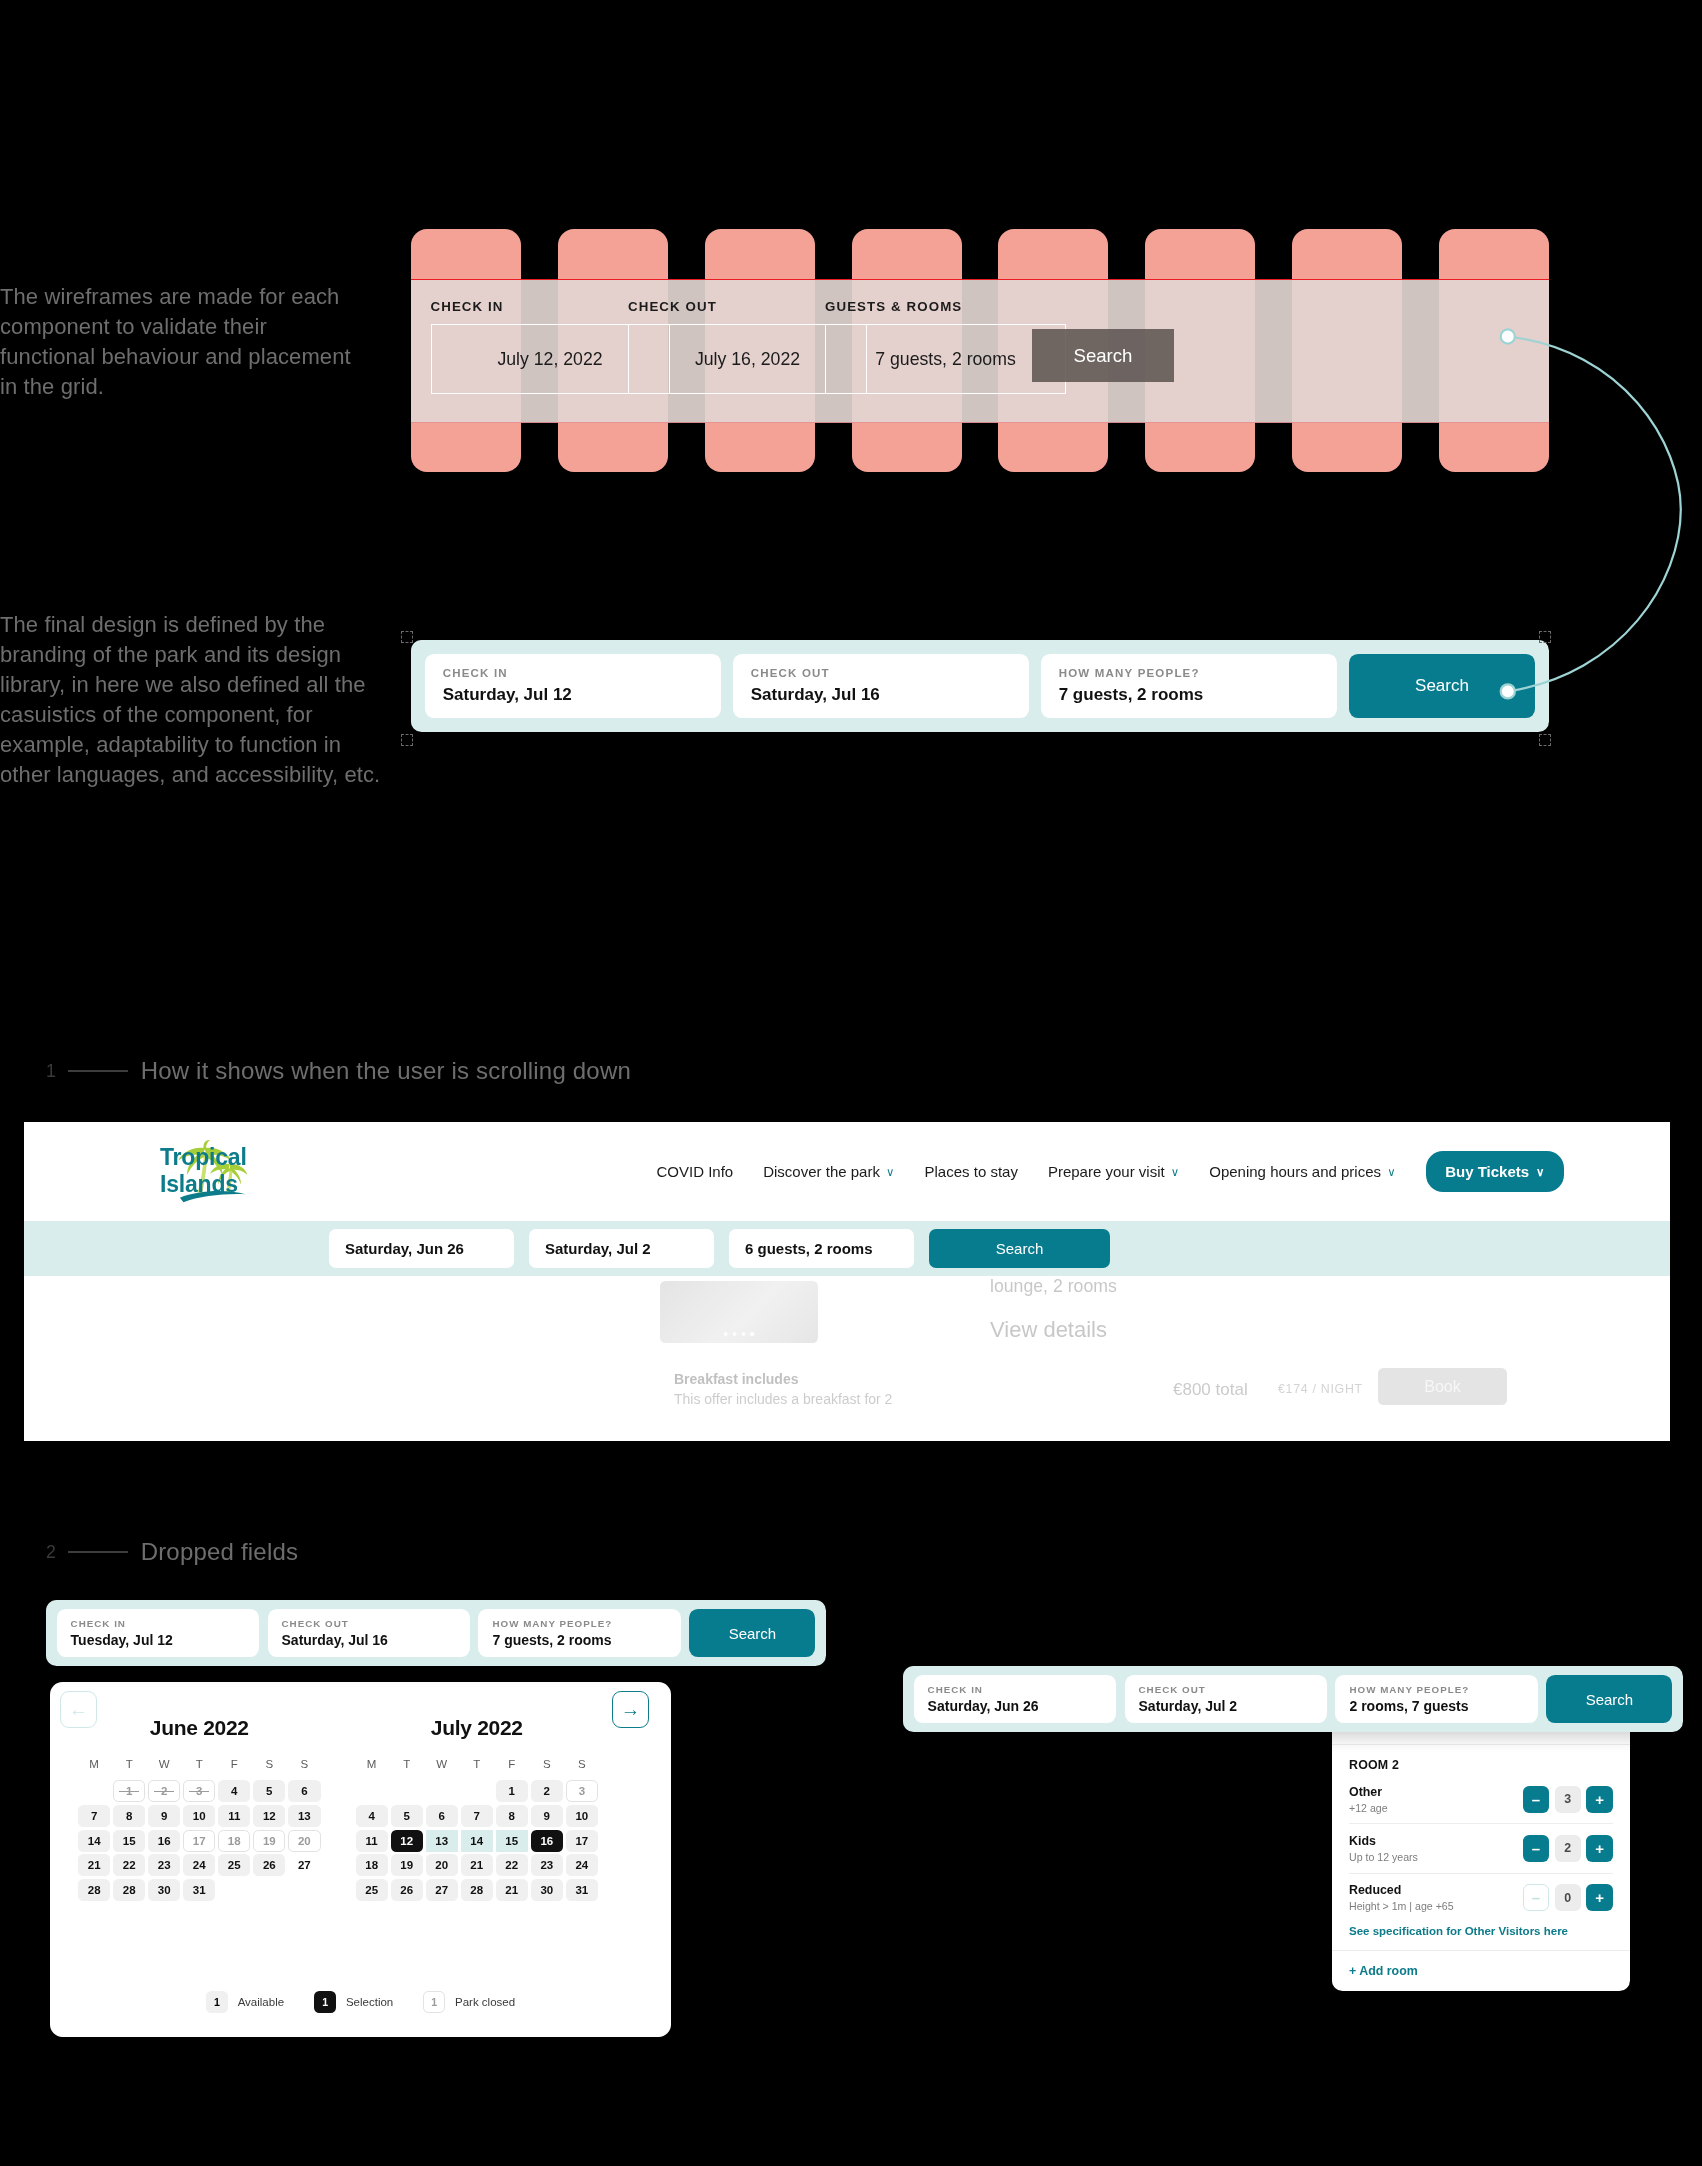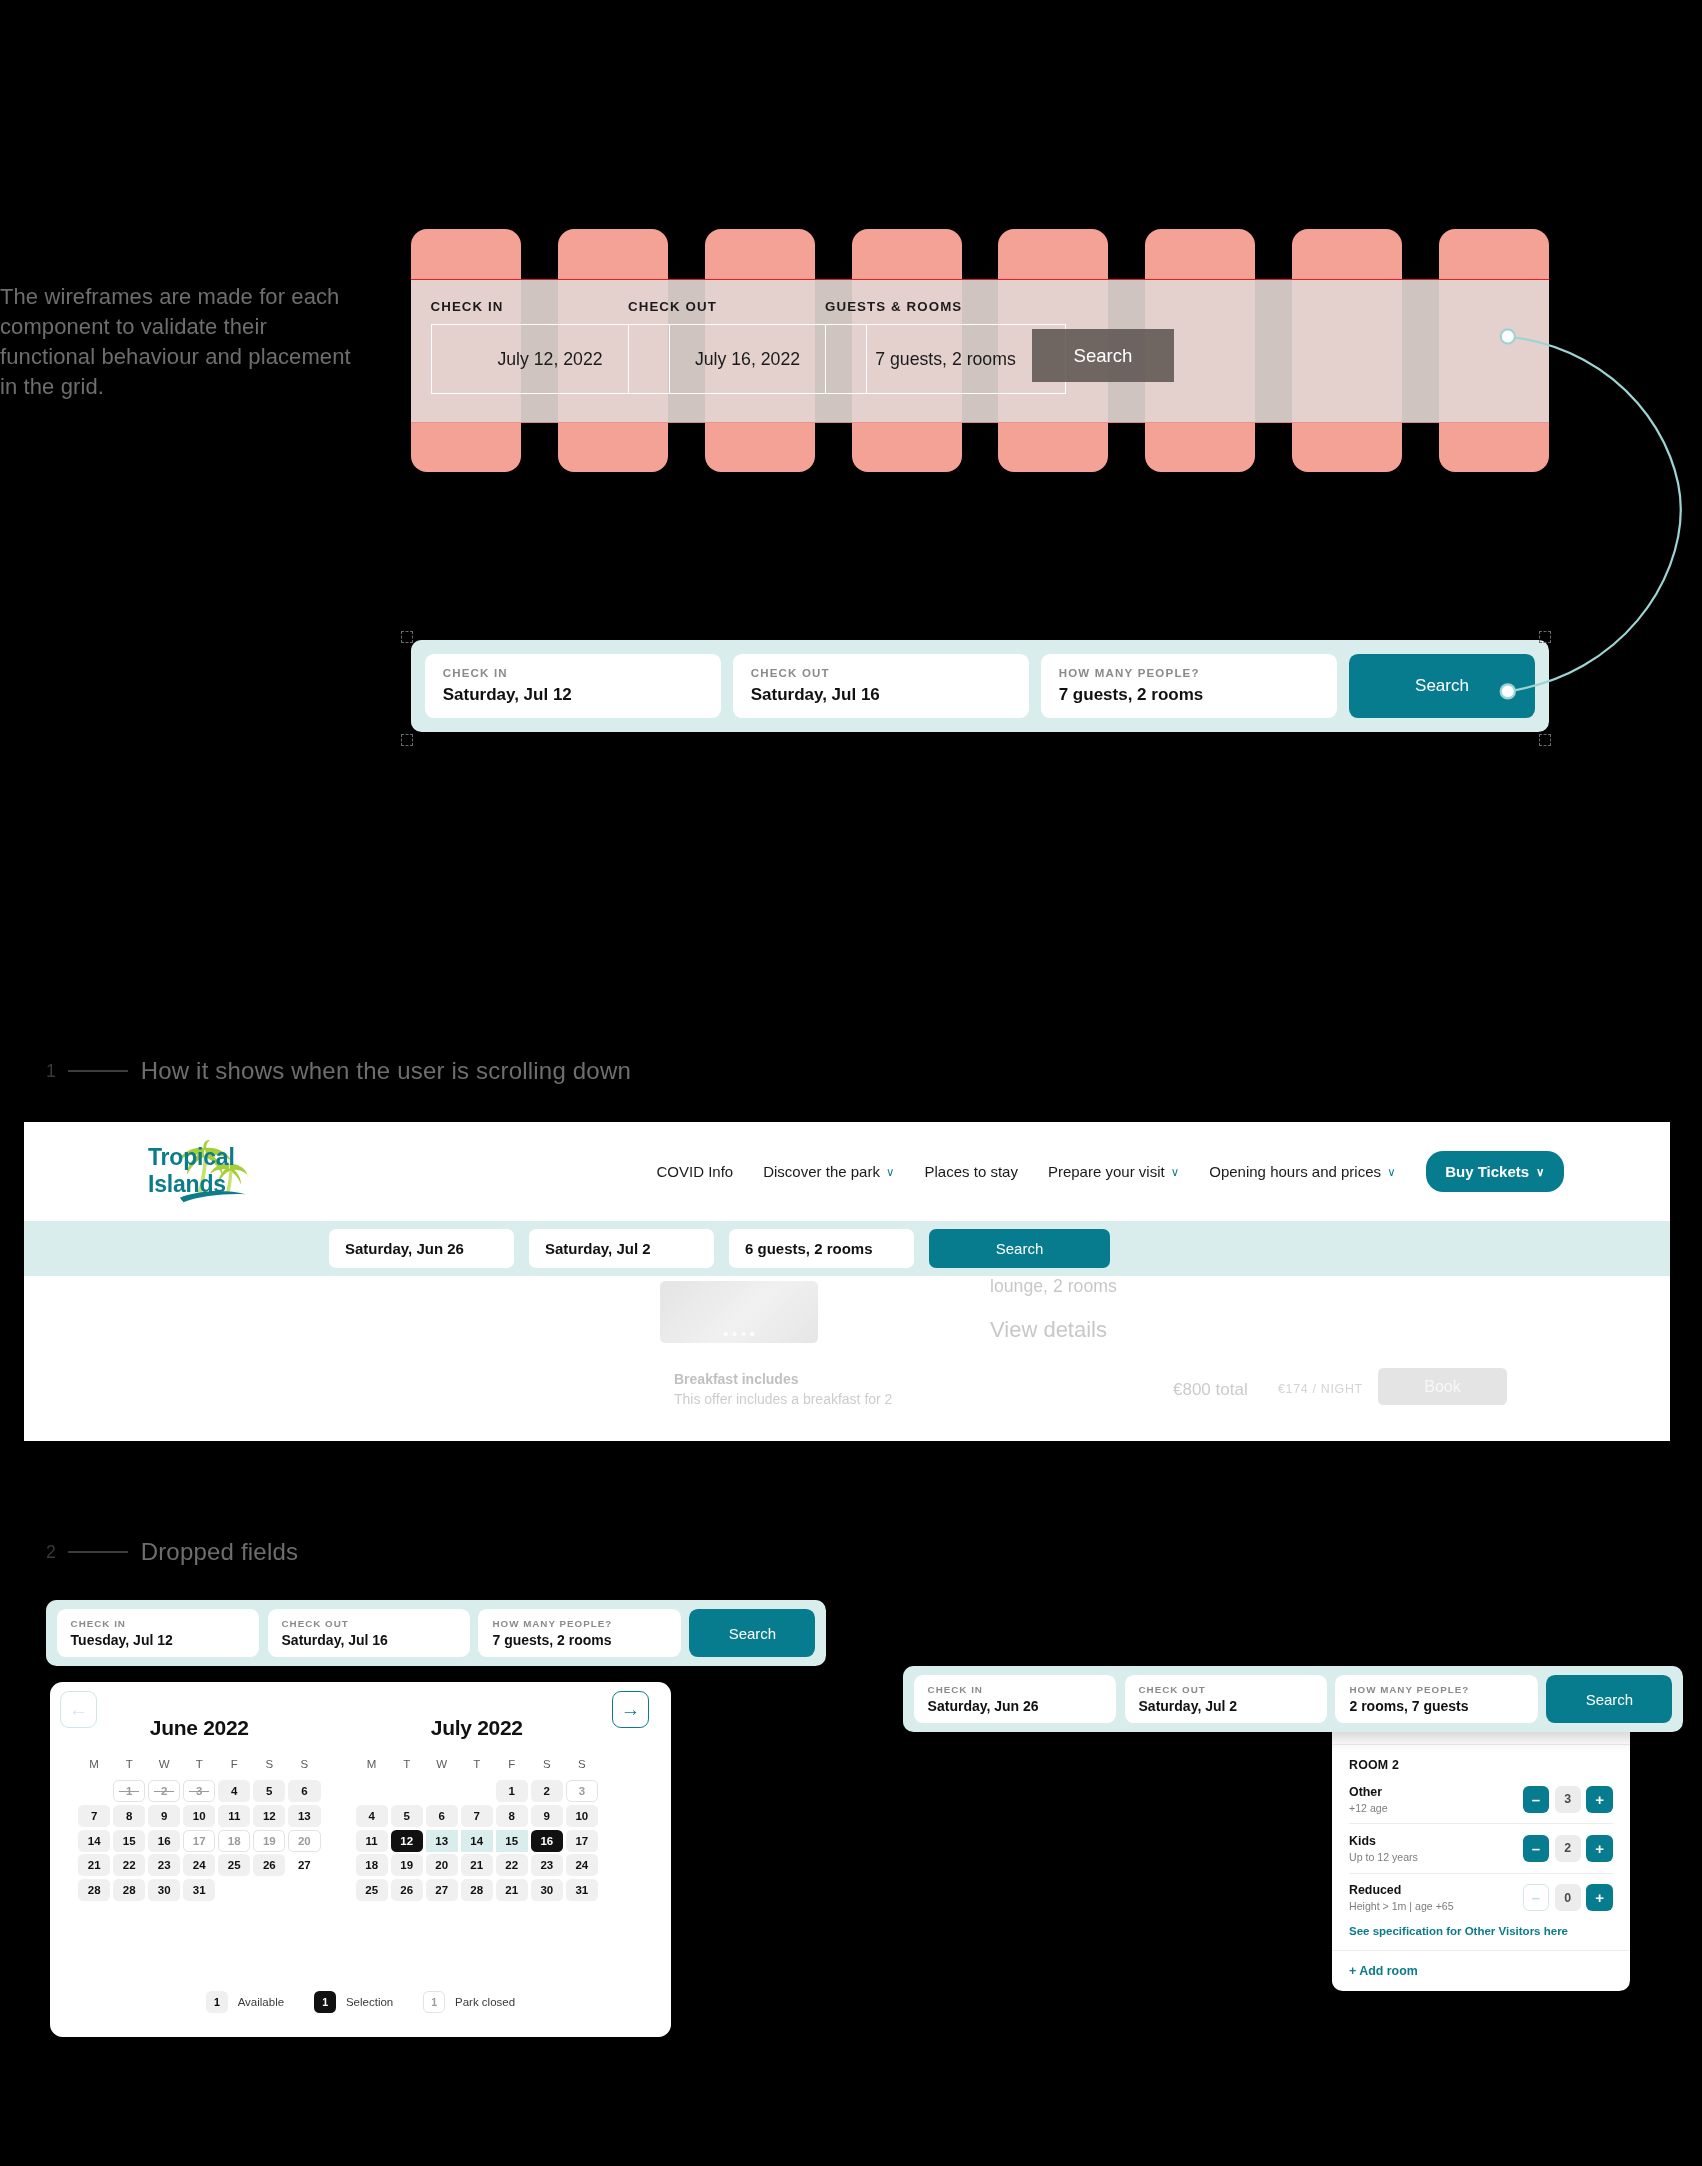--- a/index.html
+++ b/index.html
@@ -93,21 +93,21 @@
   .site {
     position: absolute; left: 24px; top: 1122px; width: 1646px; height: 319px;
     background: #ffffff; overflow: hidden;
   }
   .site-nav {
     position: relative; height: 99px; display: flex; align-items: center;
     padding: 0 106px 0 124px; background: #ffffff;
   }
   .logo { position: relative; width: 164px; height: 66px; }
   .logo-text {
-    position: absolute; bottom: 7px; left: 0; font-size: 23px;
+    position: absolute; bottom: 7px; left: 12px; font-size: 23px;
     color: #0C7B8A; font-weight: 600; letter-spacing: -0.2px;
     font-family: "Liberation Sans", sans-serif;
   }
   .nav-items { margin-left: auto; display: flex; align-items: center; gap: 30px; }
   .nav-item {
     font-size: 15px; color: #1b1b1b; display: flex; align-items: center; gap: 6.2px;
     white-space: nowrap;
   }
   .chev { color: #0C7B8A; font-size: 11.5px; }
   .btn-tickets {
@@ -290,20 +290,21 @@
     .wf-inner .wf-btn{ left: 621px; }
   </style>
   <style>
     
     .wf-inner .wf-group:nth-child(1){ left: 19.5px;  width: 286px; }
     .wf-inner .wf-group:nth-child(2){ left: 325px; width: 286px; }
     .wf-inner .wf-group:nth-child(3){ left: 630px; width: 286px; }
     .wf-inner .wf-btn{ left: 935px; width: 142px; }
   </style>
 
+  <div class="anno anno-2">The final design is defined by the branding of the park and its design library, in here we also defined all the casuistics of the component, for example, adaptability to function in other languages, and accessibility, etc.</div>
 
   <div class="sb" id="final-search-bar">
     <div class="sb-field">
       <span class="sb-lab">CHECK IN</span>
       <span class="sb-val">Saturday, Jul 12</span>
     </div>
     <div class="sb-field">
       <span class="sb-lab">CHECK OUT</span>
       <span class="sb-val">Saturday, Jul 16</span>
     </div>

